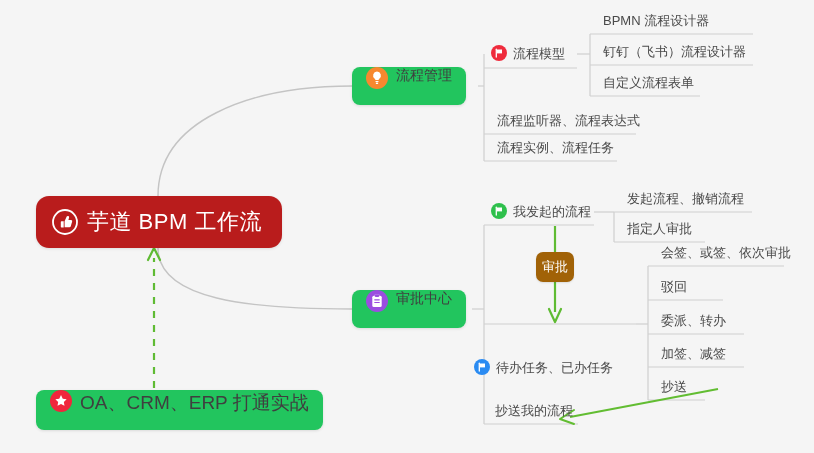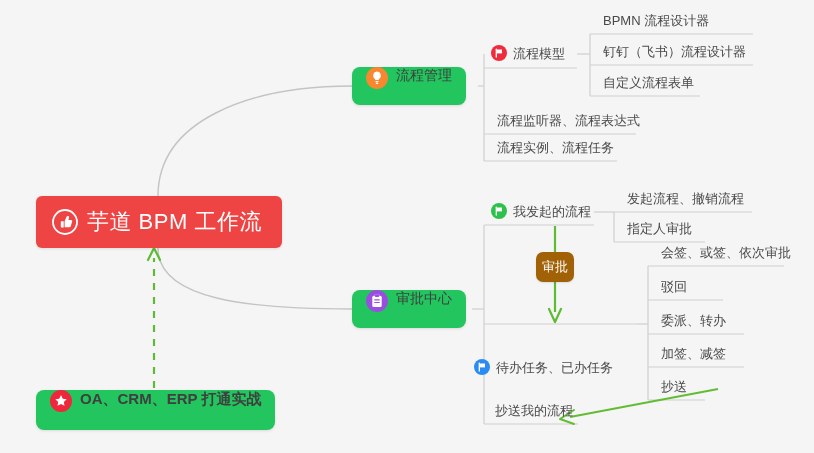--- a/index.html
+++ b/index.html
@@ -25,22 +25,22 @@
     pointer-events: none;
   }
 
   
   .root-node {
     position: absolute;
     left: 36px;
     top: 196px;
     width: 246px;
     height: 52px;
-    background: #ef4444;
-    border-radius: 6px;
+    background: #b91c1c;
+    border-radius: 13px;
     display: flex;
     align-items: center;
     box-sizing: border-box;
     padding-left: 16px;
     box-shadow: 0 1px 3px rgba(0,0,0,0.10);
   }
   .root-label {
     color: #ffffff;
     font-size: 22px;
     letter-spacing: 0.5px;
@@ -62,21 +62,21 @@
   }
   .card-label {
     font-size: 14px;
     color: #3f3f3f;
     margin-left: 8px;
     white-space: nowrap;
   }
   #card-process   { left: 352px; top: 67px;  }
   #card-approval  { left: 352px; top: 290px; }
   #card-oa        { left: 36px;  top: 390px; height: 40px; }
-  #card-oa .card-label { font-size: 15px; font-weight: bold; }
+  #card-oa .card-label { font-size: 19px; }
 
   
   .leaf {
     position: absolute;
     font-size: 13px;
     color: #4a4a4a;
     white-space: nowrap;
     line-height: 26px;
     height: 26px;
     box-sizing: border-box;

